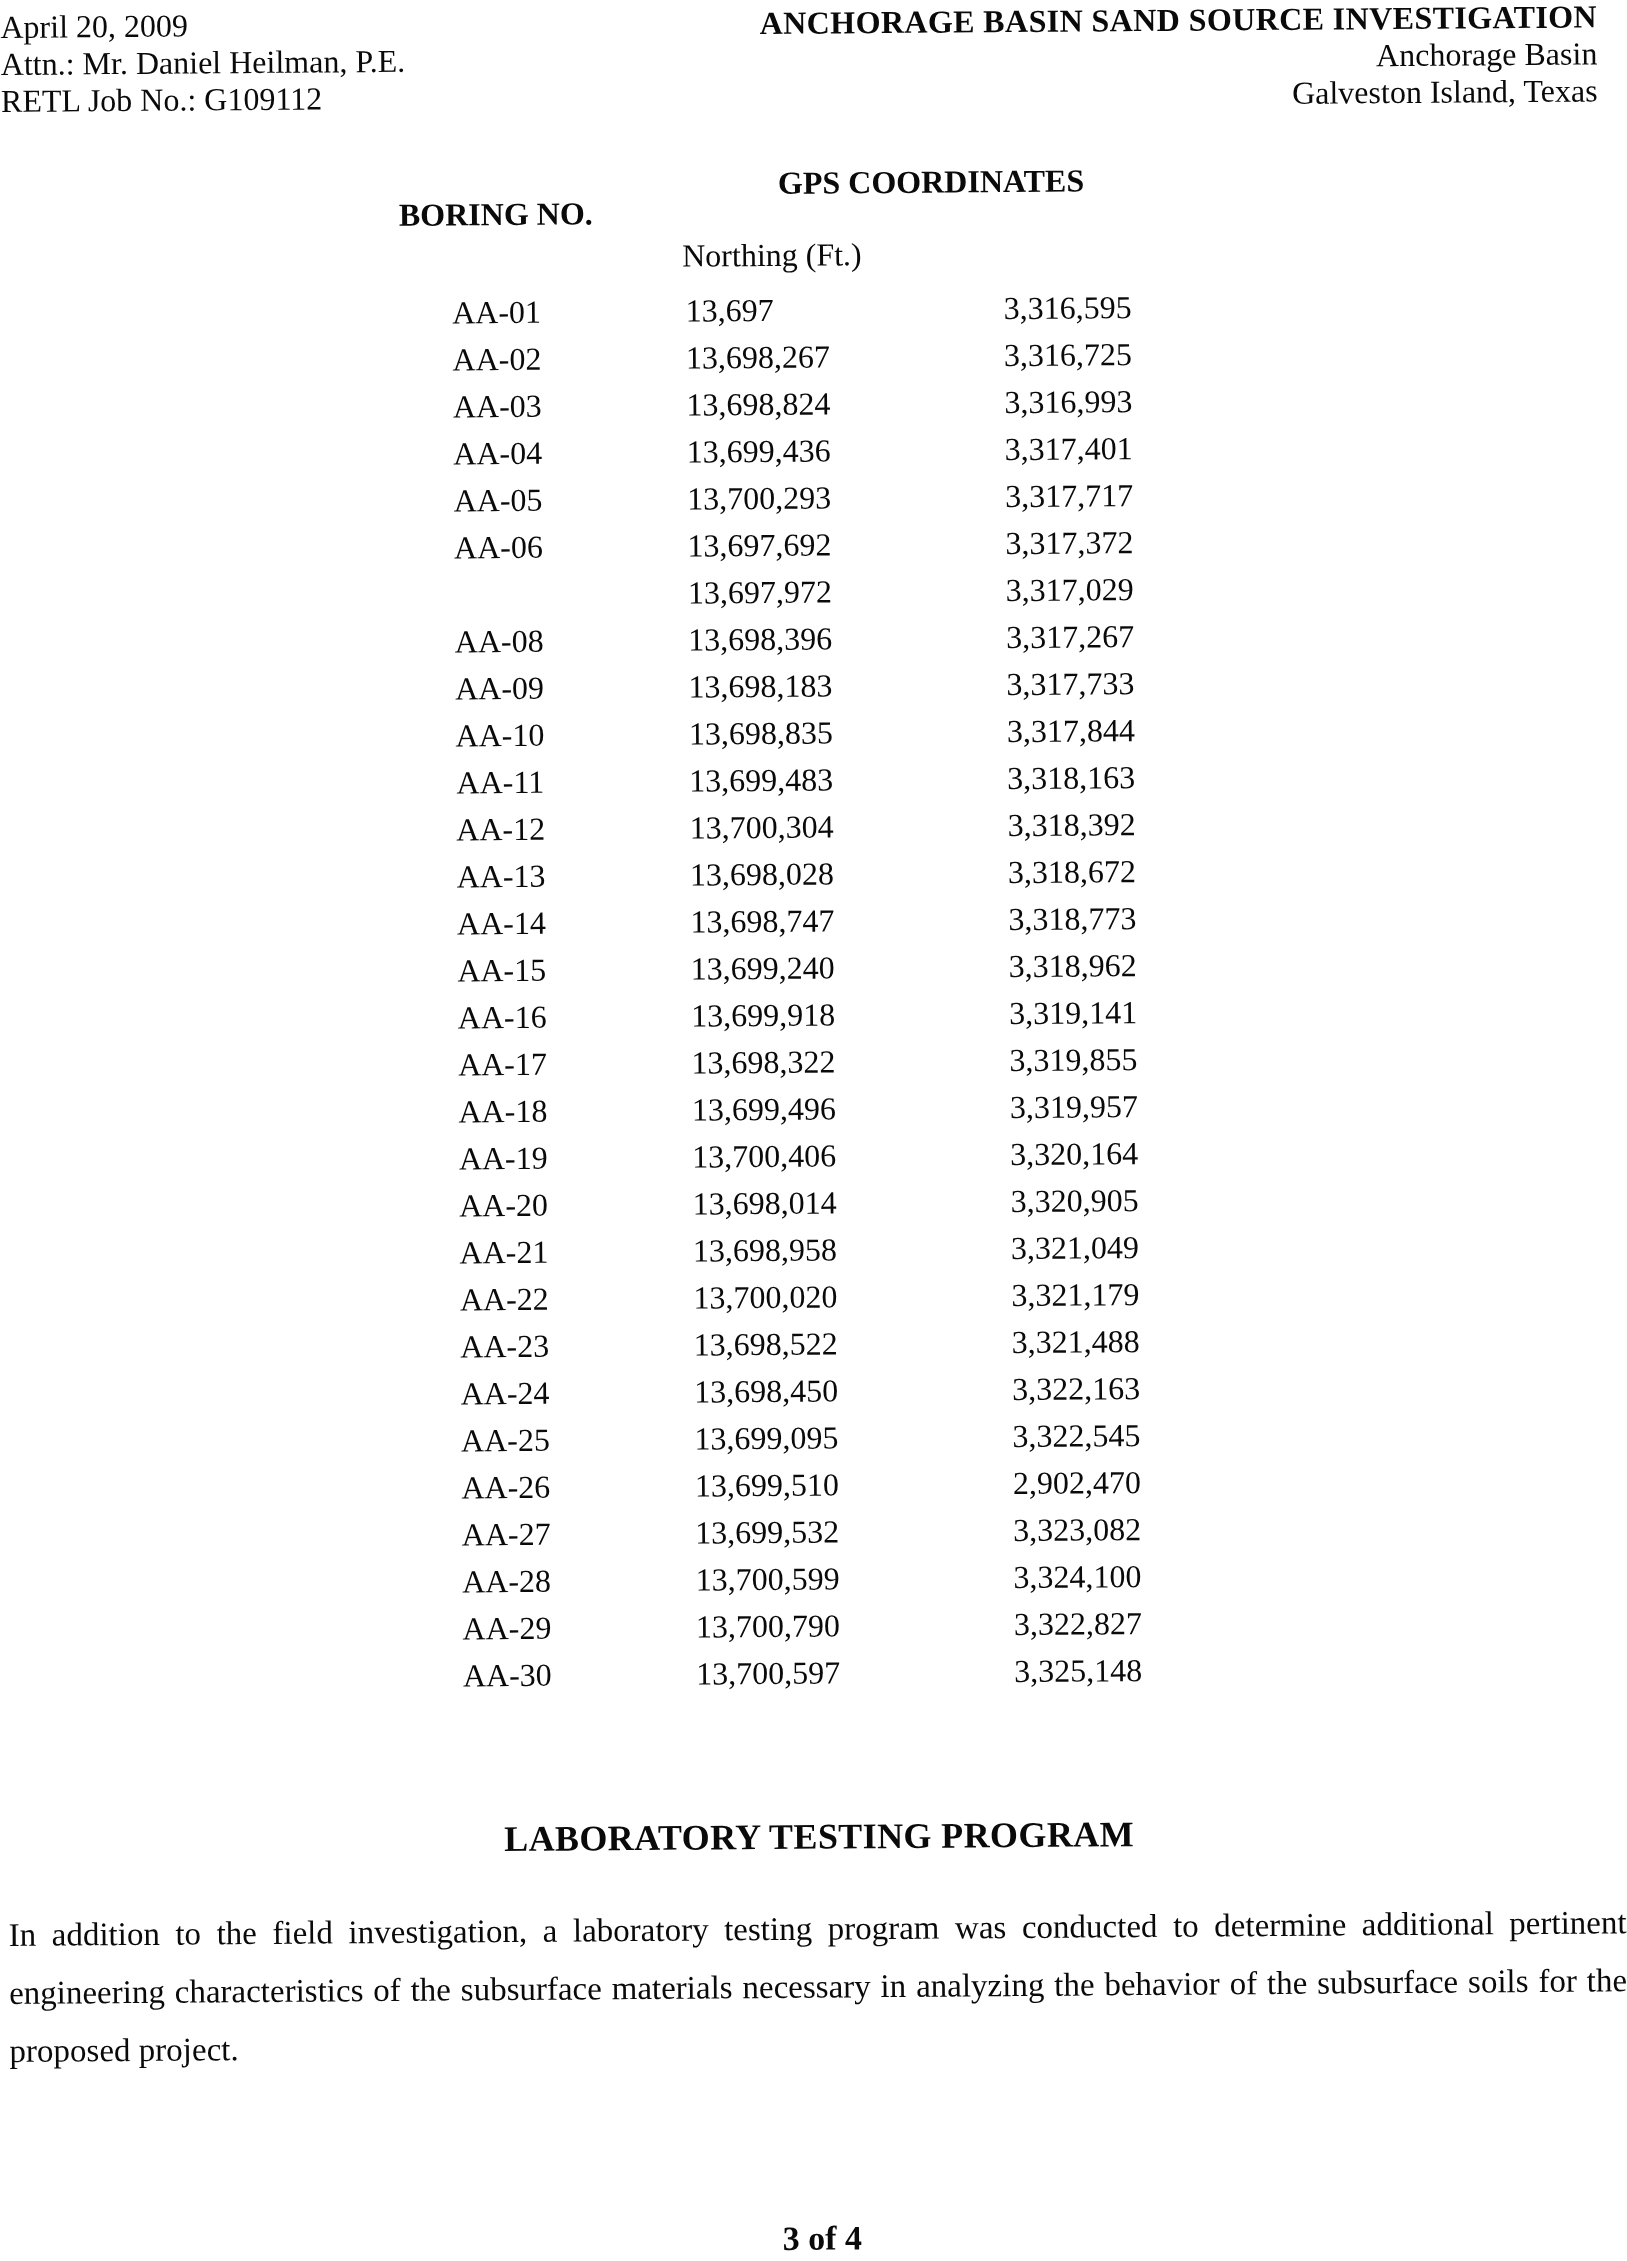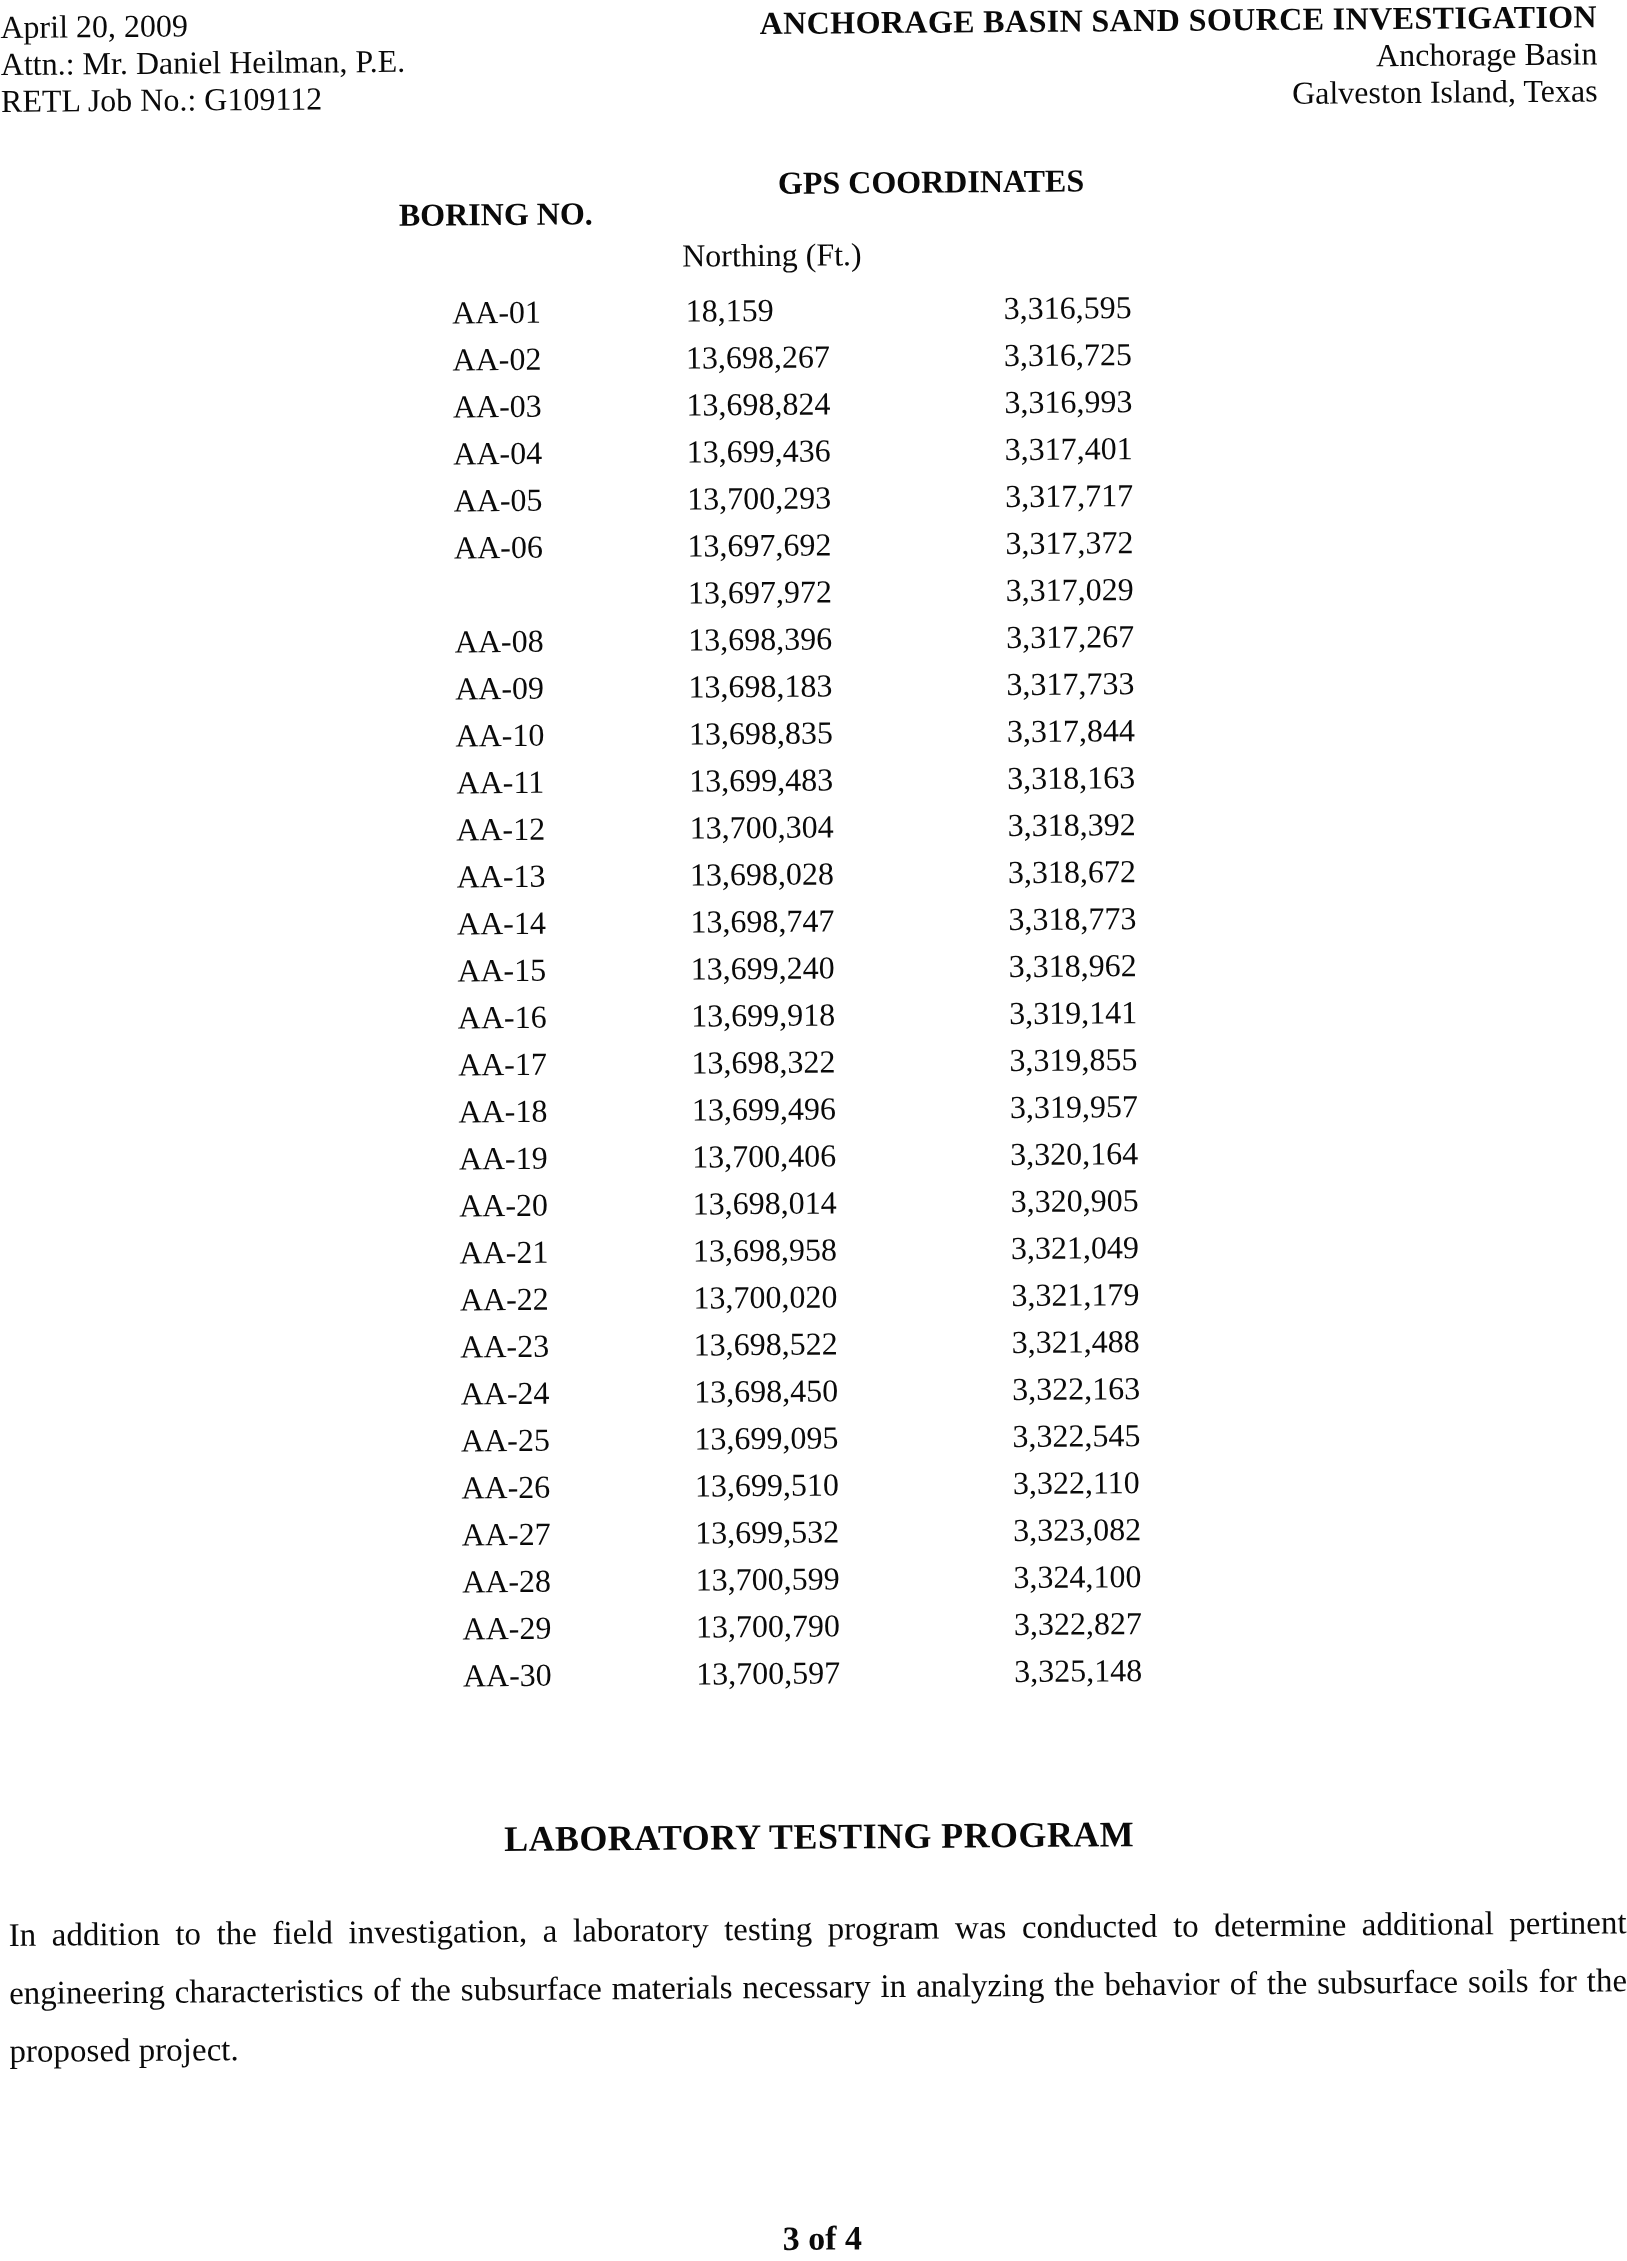--- a/index.html
+++ b/index.html
@@ -154,21 +154,21 @@
     <div>Galveston Island, Texas</div>
   </div>
 
   <div class="gps-table">
     <div class="gps-group-header">GPS COORDINATES</div>
     <div class="boring-header">BORING NO.</div>
     <div class="northing-header">Northing (Ft.)</div>
     <div class="rows">
         <div class="trow">
           <span class="c1">AA-01</span>
-          <span class="c2">18,159</span>
+          <span class="c2">13,697</span>
           <span class="c3">3,316,595</span>
         </div>
         <div class="trow">
           <span class="c1">AA-02</span>
           <span class="c2">13,698,267</span>
           <span class="c3">3,316,725</span>
         </div>
         <div class="trow">
           <span class="c1">AA-03</span>
           <span class="c2">13,698,824</span>
@@ -280,21 +280,21 @@
           <span class="c3">3,322,163</span>
         </div>
         <div class="trow">
           <span class="c1">AA-25</span>
           <span class="c2">13,699,095</span>
           <span class="c3">3,322,545</span>
         </div>
         <div class="trow">
           <span class="c1">AA-26</span>
           <span class="c2">13,699,510</span>
-          <span class="c3">3,322,110</span>
+          <span class="c3">2,902,470</span>
         </div>
         <div class="trow">
           <span class="c1">AA-27</span>
           <span class="c2">13,699,532</span>
           <span class="c3">3,323,082</span>
         </div>
         <div class="trow">
           <span class="c1">AA-28</span>
           <span class="c2">13,700,599</span>
           <span class="c3">3,324,100</span>

